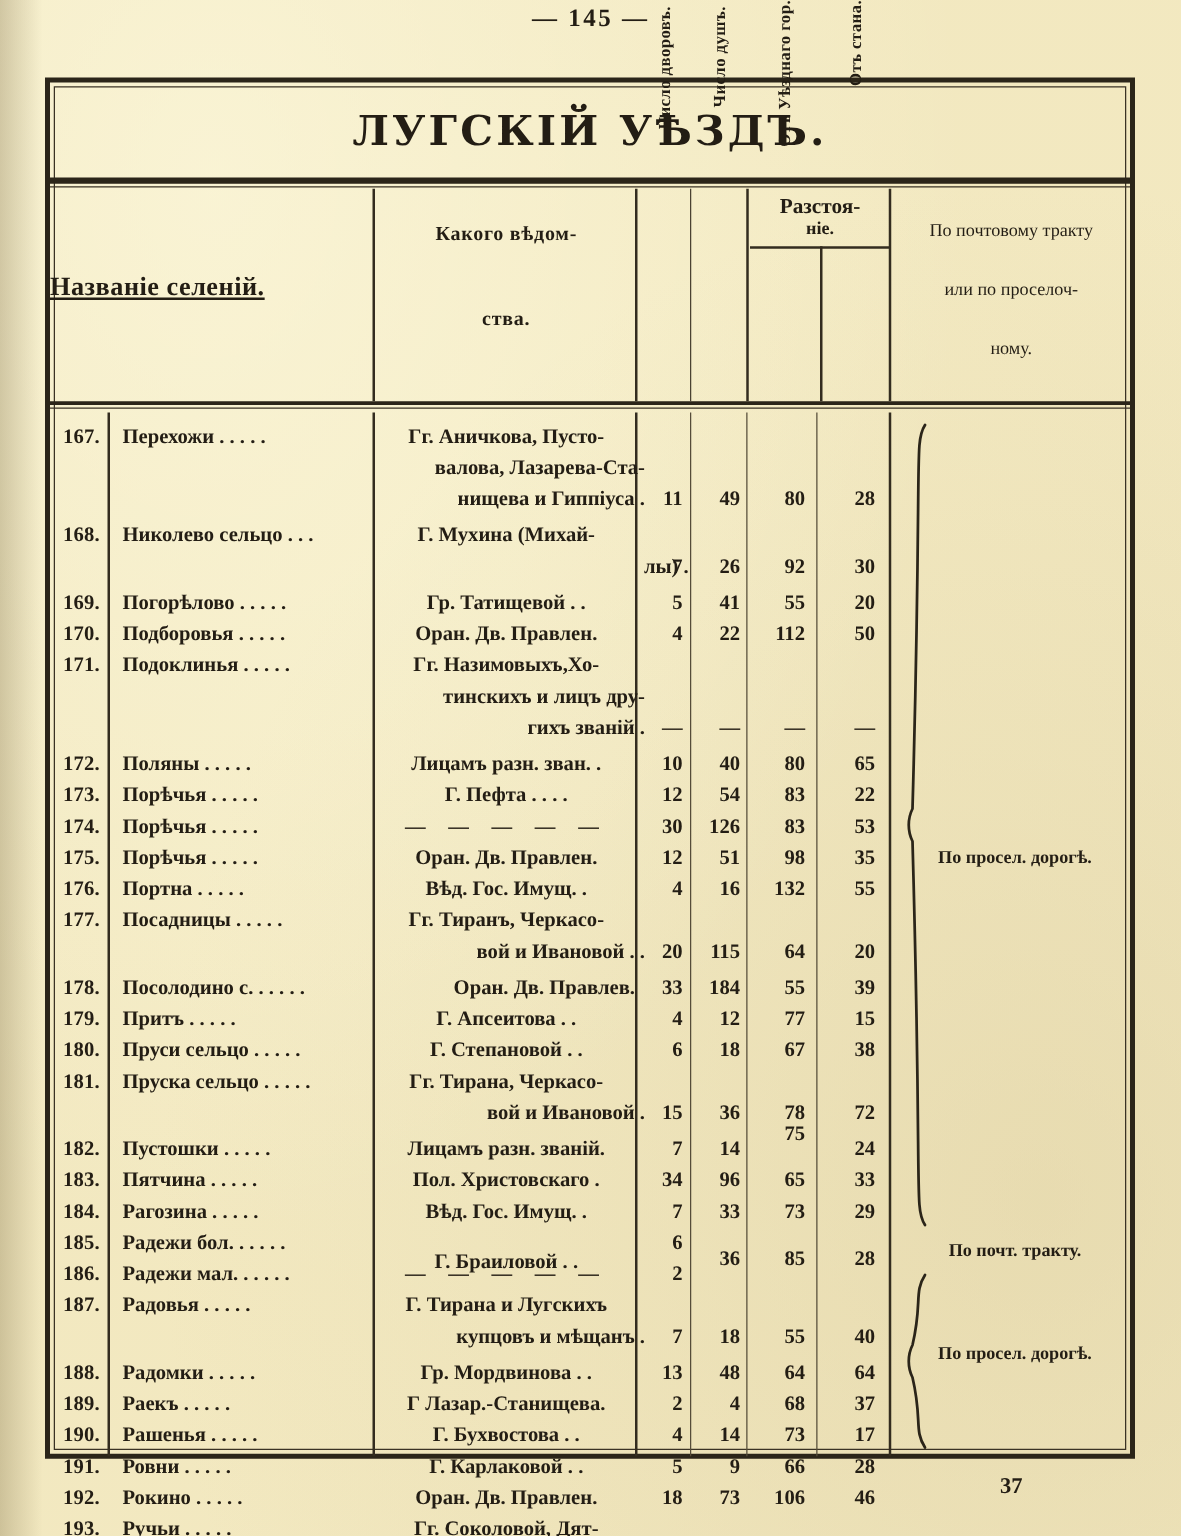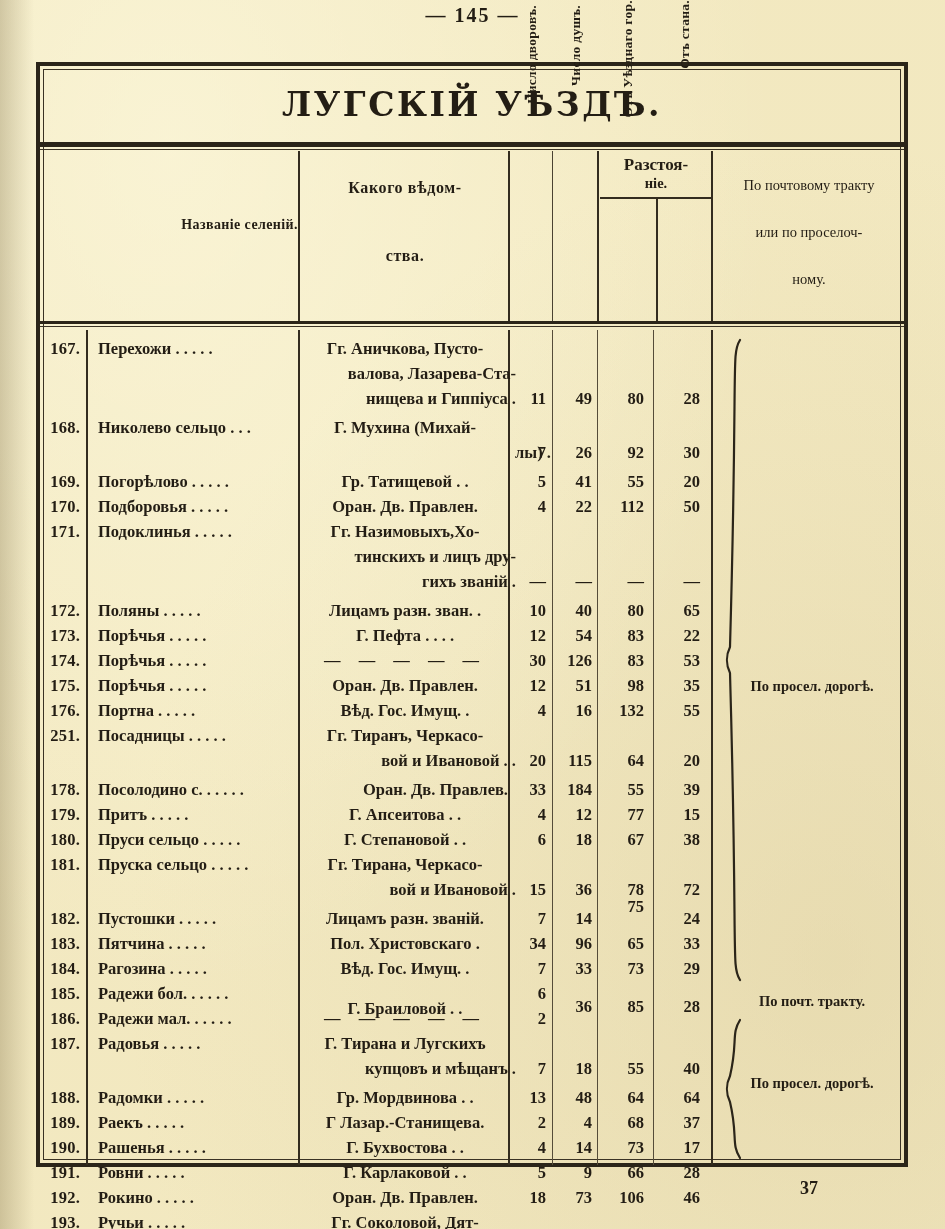--- a/index.html
+++ b/index.html
@@ -70,22 +70,22 @@
   .vrule.thin{width:1px;background:#4a4232;}
 
   .h-name{left:0;  width:258px;}
   .h-vedom{left:262px;width:206px;}
   .h-dvor{left:472px;width:40px;}
   .h-dush{left:514px;width:44px;}
   .h-dist{left:560px;width:112px;}
   .h-tract{left:674px;width:190px;}
 
   .h-name .lbl{
-    position:absolute;left:0;right:0;top:66px;text-align:right;
-    font-size:14px;font-weight:bold;letter-spacing:.4px;
+    position:absolute;left:0;right:0;top:66px;text-align:left;
+    font-size:21px;font-weight:bold;letter-spacing:.4px;text-decoration:underline;
   }
   .h-vedom .l1{
     position:absolute;left:0;right:0;top:28px;text-align:center;
     font-size:16px;font-weight:bold;letter-spacing:.6px;
   }
   .h-vedom .l2{
     position:absolute;left:0;right:0;top:96px;text-align:center;
     font-size:16px;font-weight:bold;letter-spacing:.6px;
   }
   .vert-wrap{position:absolute;left:0;right:0;bottom:6px;height:140px;}
@@ -262,21 +262,21 @@
       <div class="ln num" style="top: 6px;">167.</div>
       <div class="ln num" style="top: 85px;">168.</div>
       <div class="ln num" style="top: 139px;">169.</div>
       <div class="ln num" style="top: 164px;">170.</div>
       <div class="ln num" style="top: 189px;">171.</div>
       <div class="ln num" style="top: 268px;">172.</div>
       <div class="ln num" style="top: 293px;">173.</div>
       <div class="ln num" style="top: 318px;">174.</div>
       <div class="ln num" style="top: 343px;">175.</div>
       <div class="ln num" style="top: 368px;">176.</div>
-      <div class="ln num" style="top: 393px;">251.</div>
+      <div class="ln num" style="top: 393px;">177.</div>
       <div class="ln num" style="top: 447px;">178.</div>
       <div class="ln num" style="top: 472px;">179.</div>
       <div class="ln num" style="top: 497px;">180.</div>
       <div class="ln num" style="top: 522px;">181.</div>
       <div class="ln num" style="top: 576px;">182.</div>
       <div class="ln num" style="top: 601px;">183.</div>
       <div class="ln num" style="top: 626px;">184.</div>
       <div class="ln num" style="top: 651px;">185.</div>
       <div class="ln num" style="top: 676px;">186.</div>
       <div class="ln num" style="top: 701px;">187.</div>

